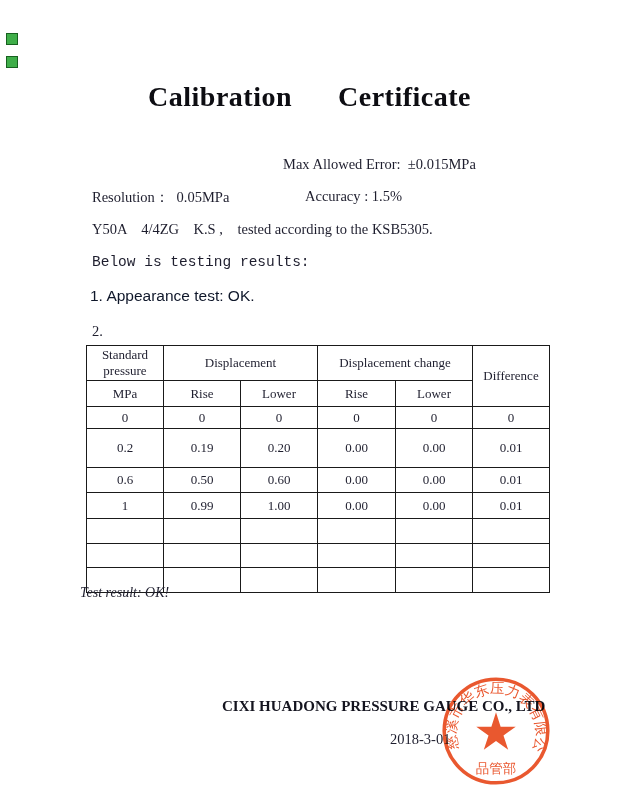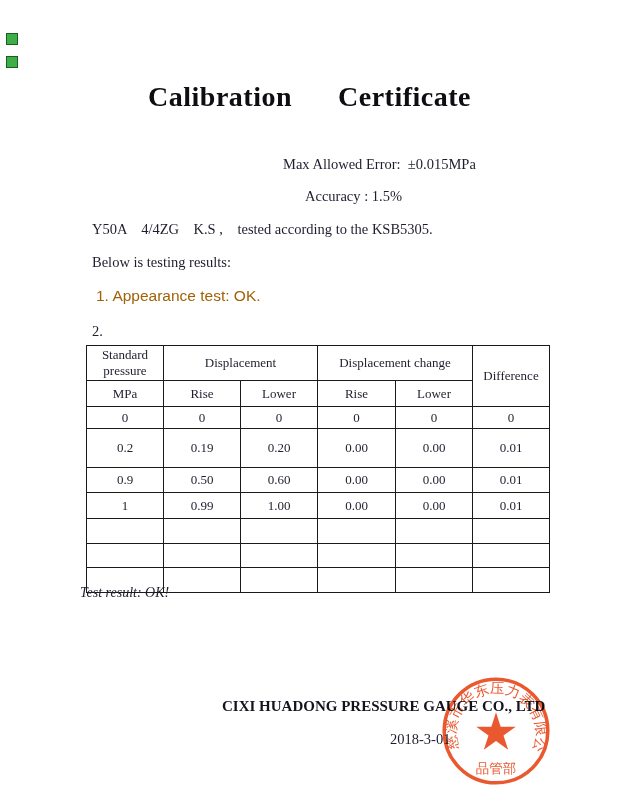--- a/index.html
+++ b/index.html
@@ -8,26 +8,26 @@
 
   
   .ph{position:absolute;left:6px;width:10px;height:10px;background:#3fae49;border:1px solid #17611f;}
   .ph1{top:33px;} .ph2{top:56px;}
 
   .title{position:absolute;top:81px;left:0;right:0;text-align:center;
          font-weight:bold;font-size:28px;color:#0d0d12;letter-spacing:.5px;white-space:pre;}
   .title .gap{display:inline-block;width:46px;}
 
   .line{position:absolute;left:92px;font-size:14.5px;white-space:pre;}
-  .l1{top:156px;} .l2{top:188px;} .l3{top:221px;} .l4{top:254px;}
+  .l1{top:156px;} .l2{top:188px;} .l3{top:221px;} .l4{top:254px;font-family:Liberation Mono, monospace;}
   .l6{top:323px;}
   .l1 .part2{position:absolute;left:191px;top:0;white-space:pre;}
   .l2 .part2{position:absolute;left:213px;top:0;white-space:pre;}
   .sansline{position:absolute;left:90px;top:287px;font-family:"Liberation Sans",sans-serif;
-            font-size:15.5px;color:#a16207;white-space:pre;margin-left:6px;}
+            font-size:15.5px;color:#0f172a;white-space:pre;}
 
   table.results{position:absolute;left:86px;top:345px;border-collapse:collapse;table-layout:fixed;}
   table.results td,table.results th{border:1px solid #1a1a1a;text-align:center;vertical-align:middle;
         font-weight:normal;font-size:13px;color:#1e1e2e;padding:0;overflow:hidden;}
   col.c1{width:77px;}col.c2{width:77px;}col.c3{width:77px;}col.c4{width:78px;}col.c5{width:77px;}col.c6{width:77px;}
   tr.h1{height:35px;} tr.h2{height:26px;}
   tr.r1{height:22px;} tr.r2{height:39px;} tr.r3{height:25px;} tr.r4{height:26px;}
   tr.r5{height:25px;} tr.r6{height:24px;} tr.r7{height:25px;}
 
   .result-line{position:absolute;left:80px;top:585px;font-size:14px;white-space:pre;font-style:italic;}
@@ -44,21 +44,21 @@
 
 <div class="page">
 
   <span class="ph ph1"></span>
   <span class="ph ph2"></span>
 
   <div class="title"><span>Calibration</span><span class="gap"></span><span>Certificate</span></div>
 
   <div class="line l1"><span class="part2">Max Allowed Error:  ±0.015MPa</span></div>
 
-  <div class="line l2"><span class="part2">Accuracy : 1.5%</span></div>
+  <div class="line l2"><span>Resolution：  0.05MPa</span><span class="part2">Accuracy : 1.5%</span></div>
 
   <div class="line l3">Y50A    4/4ZG    K.S ,    tested according to the KSB5305.</div>
 
   <div class="line l4">Below is testing results:</div>
 
   <div class="sansline">1. Appearance test: OK.</div>
 
   <div class="line l6">2.</div>
 
   <table class="results">
@@ -94,21 +94,21 @@
     </tr>
     <tr class="r2">
       <td>0.2</td>
       <td>0.19</td>
       <td>0.20</td>
       <td>0.00</td>
       <td>0.00</td>
       <td>0.01</td>
     </tr>
     <tr class="r3">
-      <td>0.9</td>
+      <td>0.6</td>
       <td>0.50</td>
       <td>0.60</td>
       <td>0.00</td>
       <td>0.00</td>
       <td>0.01</td>
     </tr>
     <tr class="r4">
       <td>1</td>
       <td>0.99</td>
       <td>1.00</td>

